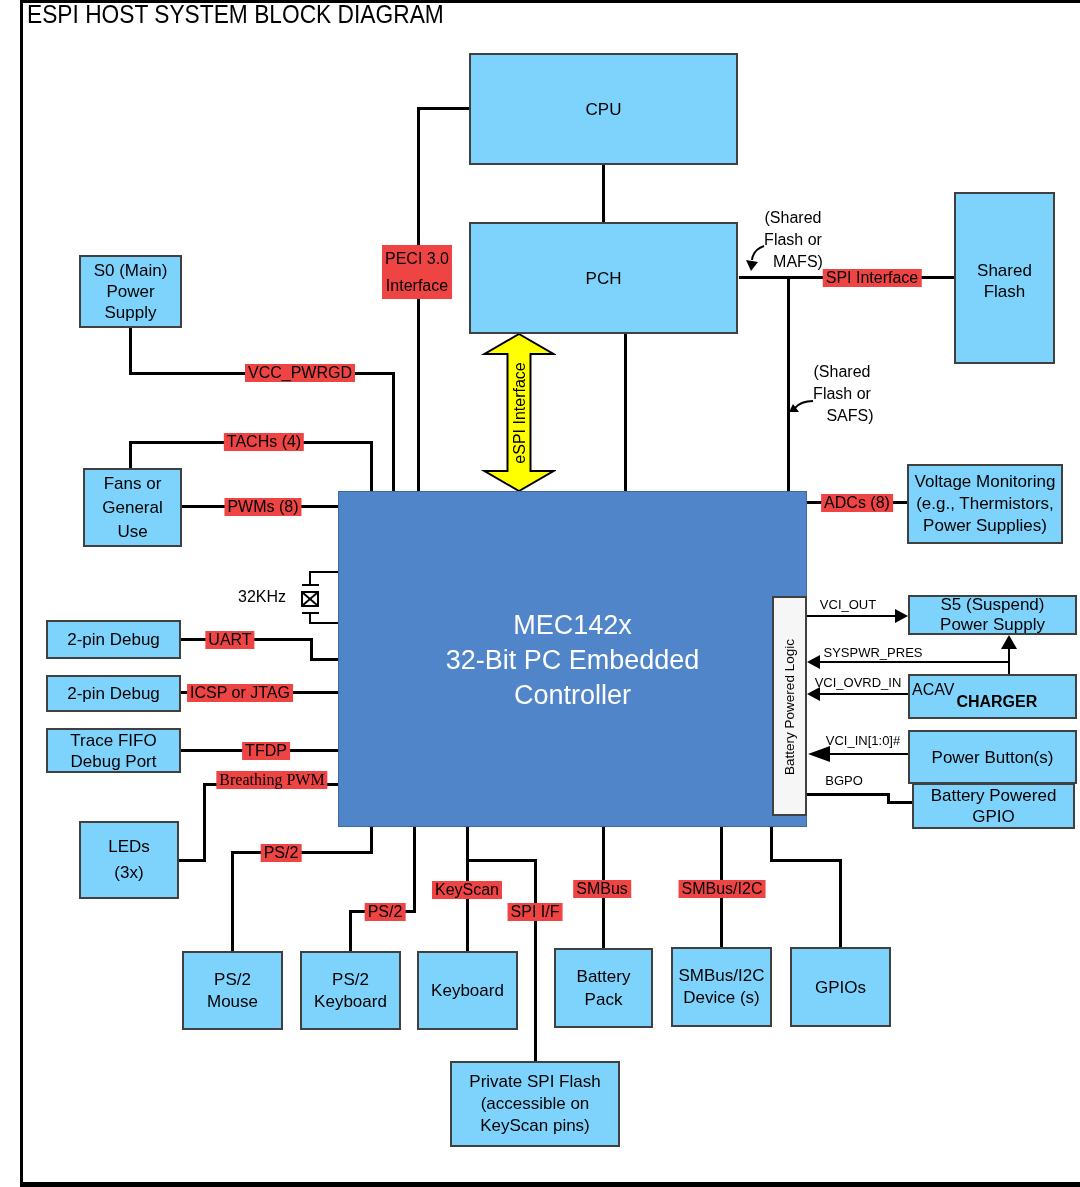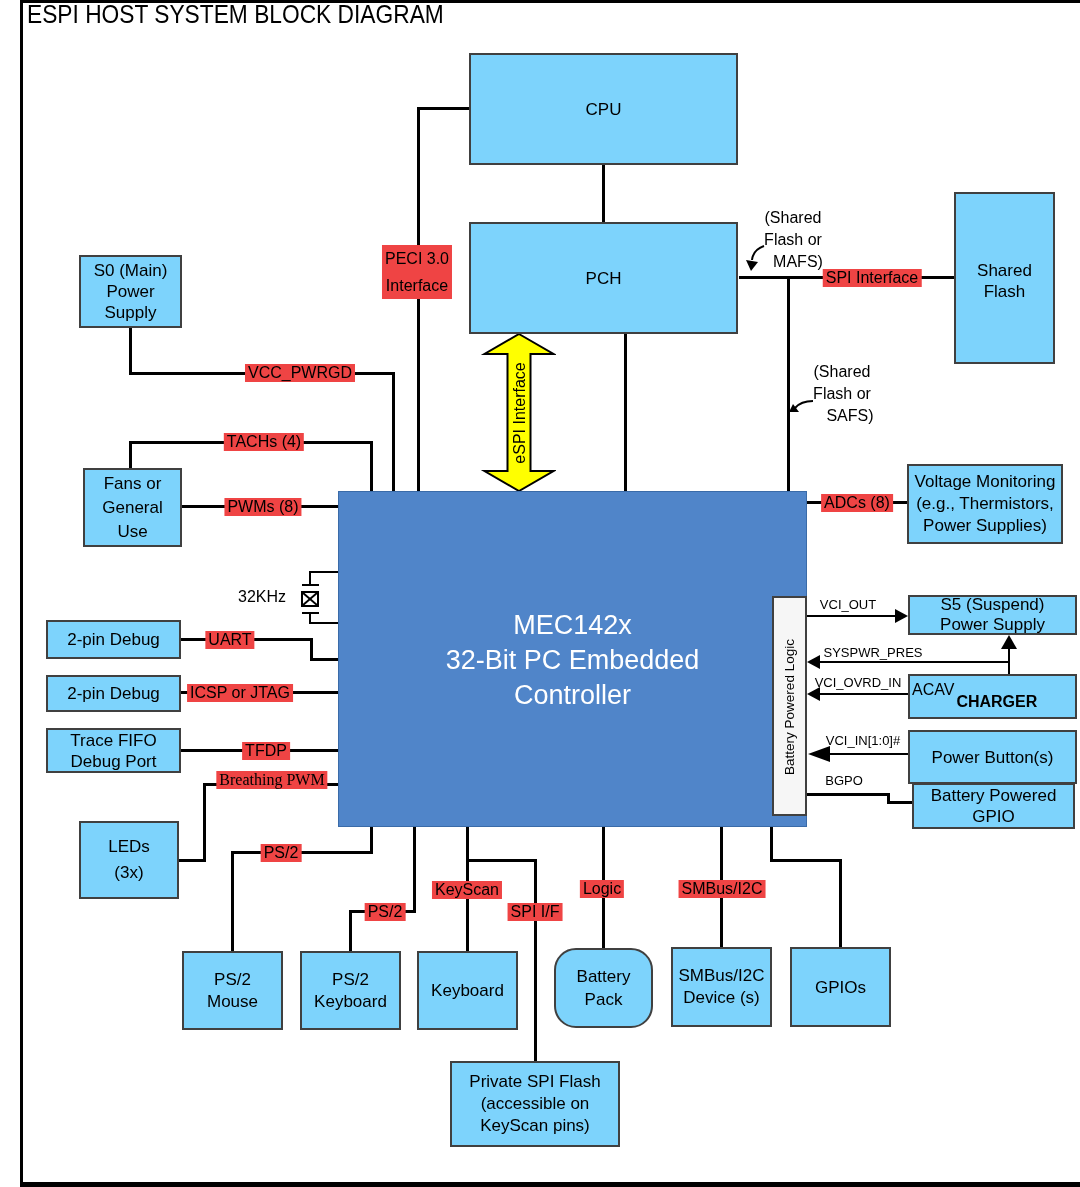--- a/index.html
+++ b/index.html
@@ -129,21 +129,21 @@
 <div class="box" style="left:934px;top:192px;width:101px;height:172px;padding-top:5px;">Shared<br>Flash</div>
 <div class="box" style="left:59px;top:255px;width:103px;height:73px;font-size:17px;">S0 (Main)<br>Power<br>Supply</div>
 <div class="box" style="left:63px;top:468px;width:99px;height:79px;line-height:24px;">Fans or<br>General<br>Use</div>
 <div class="box" style="left:26px;top:620px;width:135px;height:39px;">2-pin Debug</div>
 <div class="box" style="left:26px;top:675px;width:135px;height:37px;">2-pin Debug</div>
 <div class="box" style="left:26px;top:728px;width:135px;height:45px;font-size:17px;">Trace FIFO<br>Debug Port</div>
 <div class="box" style="left:59px;top:821px;width:100px;height:78px;line-height:26px;">LEDs<br>(3x)</div>
 <div class="box" style="left:162px;top:951px;width:101px;height:79px;font-size:17px;line-height:22px;">PS/2<br>Mouse</div>
 <div class="box" style="left:280px;top:951px;width:101px;height:79px;font-size:17px;line-height:22px;">PS/2<br>Keyboard</div>
 <div class="box" style="left:397px;top:951px;width:101px;height:79px;font-size:17px;">Keyboard</div>
-<div class="box" style="left:534px;top:948px;width:99px;height:80px;font-size:17px;line-height:23px;border-radius:22px;">Battery<br>Pack</div>
+<div class="box" style="left:534px;top:948px;width:99px;height:80px;font-size:17px;line-height:23px;">Battery<br>Pack</div>
 <div class="box" style="left:651px;top:947px;width:101px;height:80px;font-size:17px;line-height:22px;">SMBus/I2C<br>Device (s)</div>
 <div class="box" style="left:770px;top:947px;width:101px;height:80px;font-size:17px;">GPIOs</div>
 <div class="box" style="left:430px;top:1061px;width:170px;height:86px;font-size:17px;line-height:22px;">Private SPI Flash<br>(accessible on<br>KeyScan pins)</div>
 <div class="box" style="left:887px;top:464px;width:156px;height:80px;font-size:17px;line-height:22px;">Voltage Monitoring<br>(e.g., Thermistors,<br>Power Supplies)</div>
 <div class="box" style="left:888px;top:595px;width:169px;height:40px;font-size:17px;line-height:20px;">S5 (Suspend)<br>Power Supply</div>
 <div class="box" style="left:888px;top:674px;width:169px;height:45px;font-size:17px;justify-content:flex-start;align-items:flex-start;">
       <span style="margin:3px 0 0 2px;font-size:16px;">ACAV</span>
       <b style="margin:15px 0 0 2px;font-size:16px;">CHARGER</b>
     </div>
 <div class="box" style="left:888px;top:730px;width:169px;height:54px;font-size:17px;">Power Button(s)</div>
@@ -168,21 +168,21 @@
 <div class="lbl" style="left:243px;top:507px;">PWMs (8)</div>
 <div class="lbl nobg" style="left:242px;top:597px;">32KHz</div>
 <div class="lbl" style="left:210px;top:640px;">UART</div>
 <div class="lbl" style="left:220px;top:693px;">ICSP or JTAG</div>
 <div class="lbl" style="left:246px;top:751px;">TFDP</div>
 <div class="lbl" style="left:252px;top:780px;font-family:Liberation Serif, serif;">Breathing PWM</div>
 <div class="lbl" style="left:261px;top:853px;">PS/2</div>
 <div class="lbl" style="left:365px;top:912px;">PS/2</div>
 <div class="lbl" style="left:447px;top:890px;">KeyScan</div>
 <div class="lbl" style="left:515px;top:912px;">SPI I/F</div>
-<div class="lbl" style="left:582px;top:889px;">Logic</div>
+<div class="lbl" style="left:582px;top:889px;">SMBus</div>
 <div class="lbl" style="left:702px;top:889px;">SMBus/I2C</div>
 <div class="lbl" style="left:837px;top:503px;">ADCs (8)</div>
 <div class="lbl2" style="left:828px;top:604px;">VCI_OUT</div>
 <div class="lbl2" style="left:853px;top:652px;">SYSPWR_PRES</div>
 <div class="lbl2" style="left:838px;top:682px;">VCI_OVRD_IN</div>
 <div class="lbl2" style="left:843px;top:740px;">VCI_IN[1:0]#</div>
 <div class="lbl2" style="left:824px;top:780px;">BGPO</div>
 </div>
 
 </body></html>

